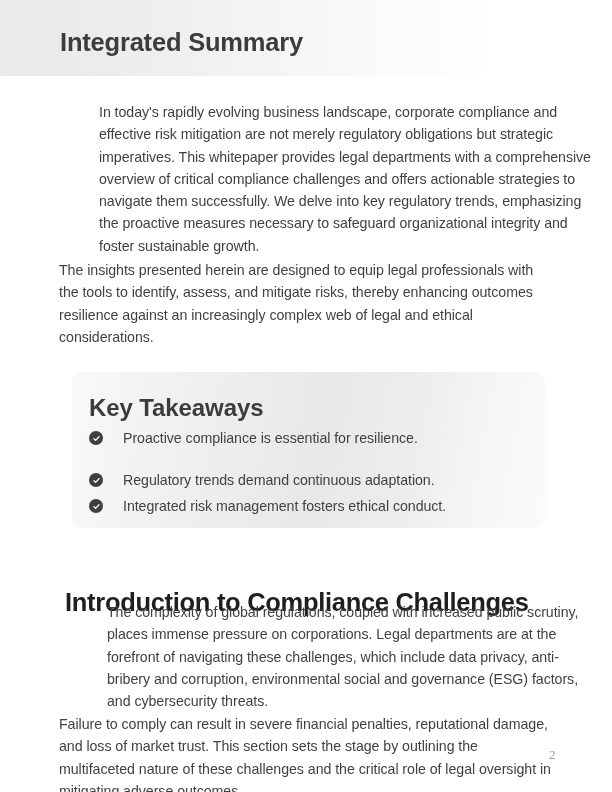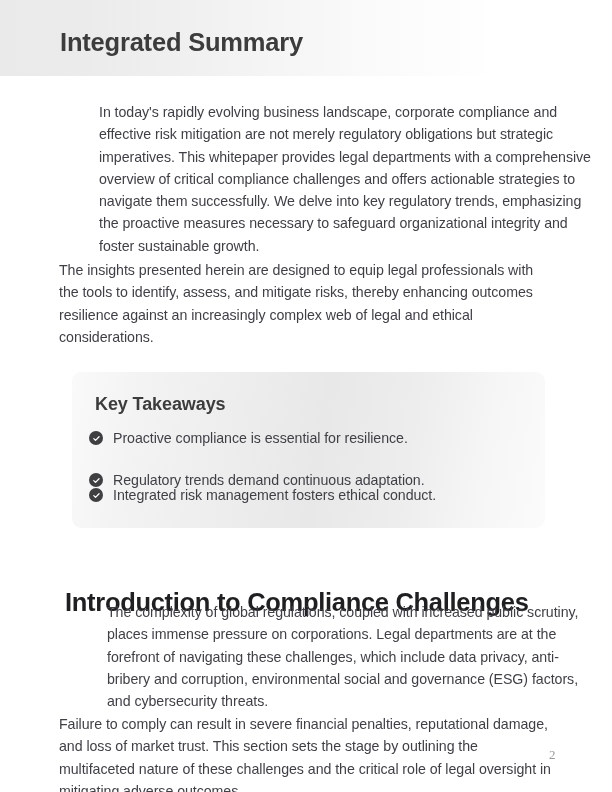--- a/index.html
+++ b/index.html
@@ -72,49 +72,49 @@
         #fafafa 0%,
         #f3f3f3 14%,
         #ececec 38%,
         #e8e8e8 52%,
         #ededed 70%,
         #f6f6f6 86%,
         #fbfbfb 100%);
   }
   .callout-title {
     position: absolute;
-    left: 23px;
+    left: 17px;
     top: 22px;
     margin: 0;
-    font-size: 18px;
+    font-size: 24px;
     font-weight: 700;
     color: #3c3c3c;
     letter-spacing: -0.1px;
     white-space: nowrap;
   }
   .takeaway-list {
     position: absolute;
     left: 0;
     top: 56px;
     width: 100%;
     margin: 0;
     padding: 0;
     list-style: none;
   }
   .takeaway-item {
     position: absolute;
     left: 17px;
     display: flex;
     align-items: flex-start;
-    gap: 10px;
+    gap: 20px;
     white-space: nowrap;
   }
   .takeaway-item.i0 { top: 0px; }
   .takeaway-item.i1 { top: 42px; }
-  .takeaway-item.i2 { top: 57px; }
+  .takeaway-item.i2 { top: 68px; }
 
   .check-icon {
     flex: 0 0 auto;
     width: 14px;
     height: 14px;
     margin-top: 3px;
     border-radius: 50%;
     background: #3f3f42;
     display: flex;
     align-items: center;

